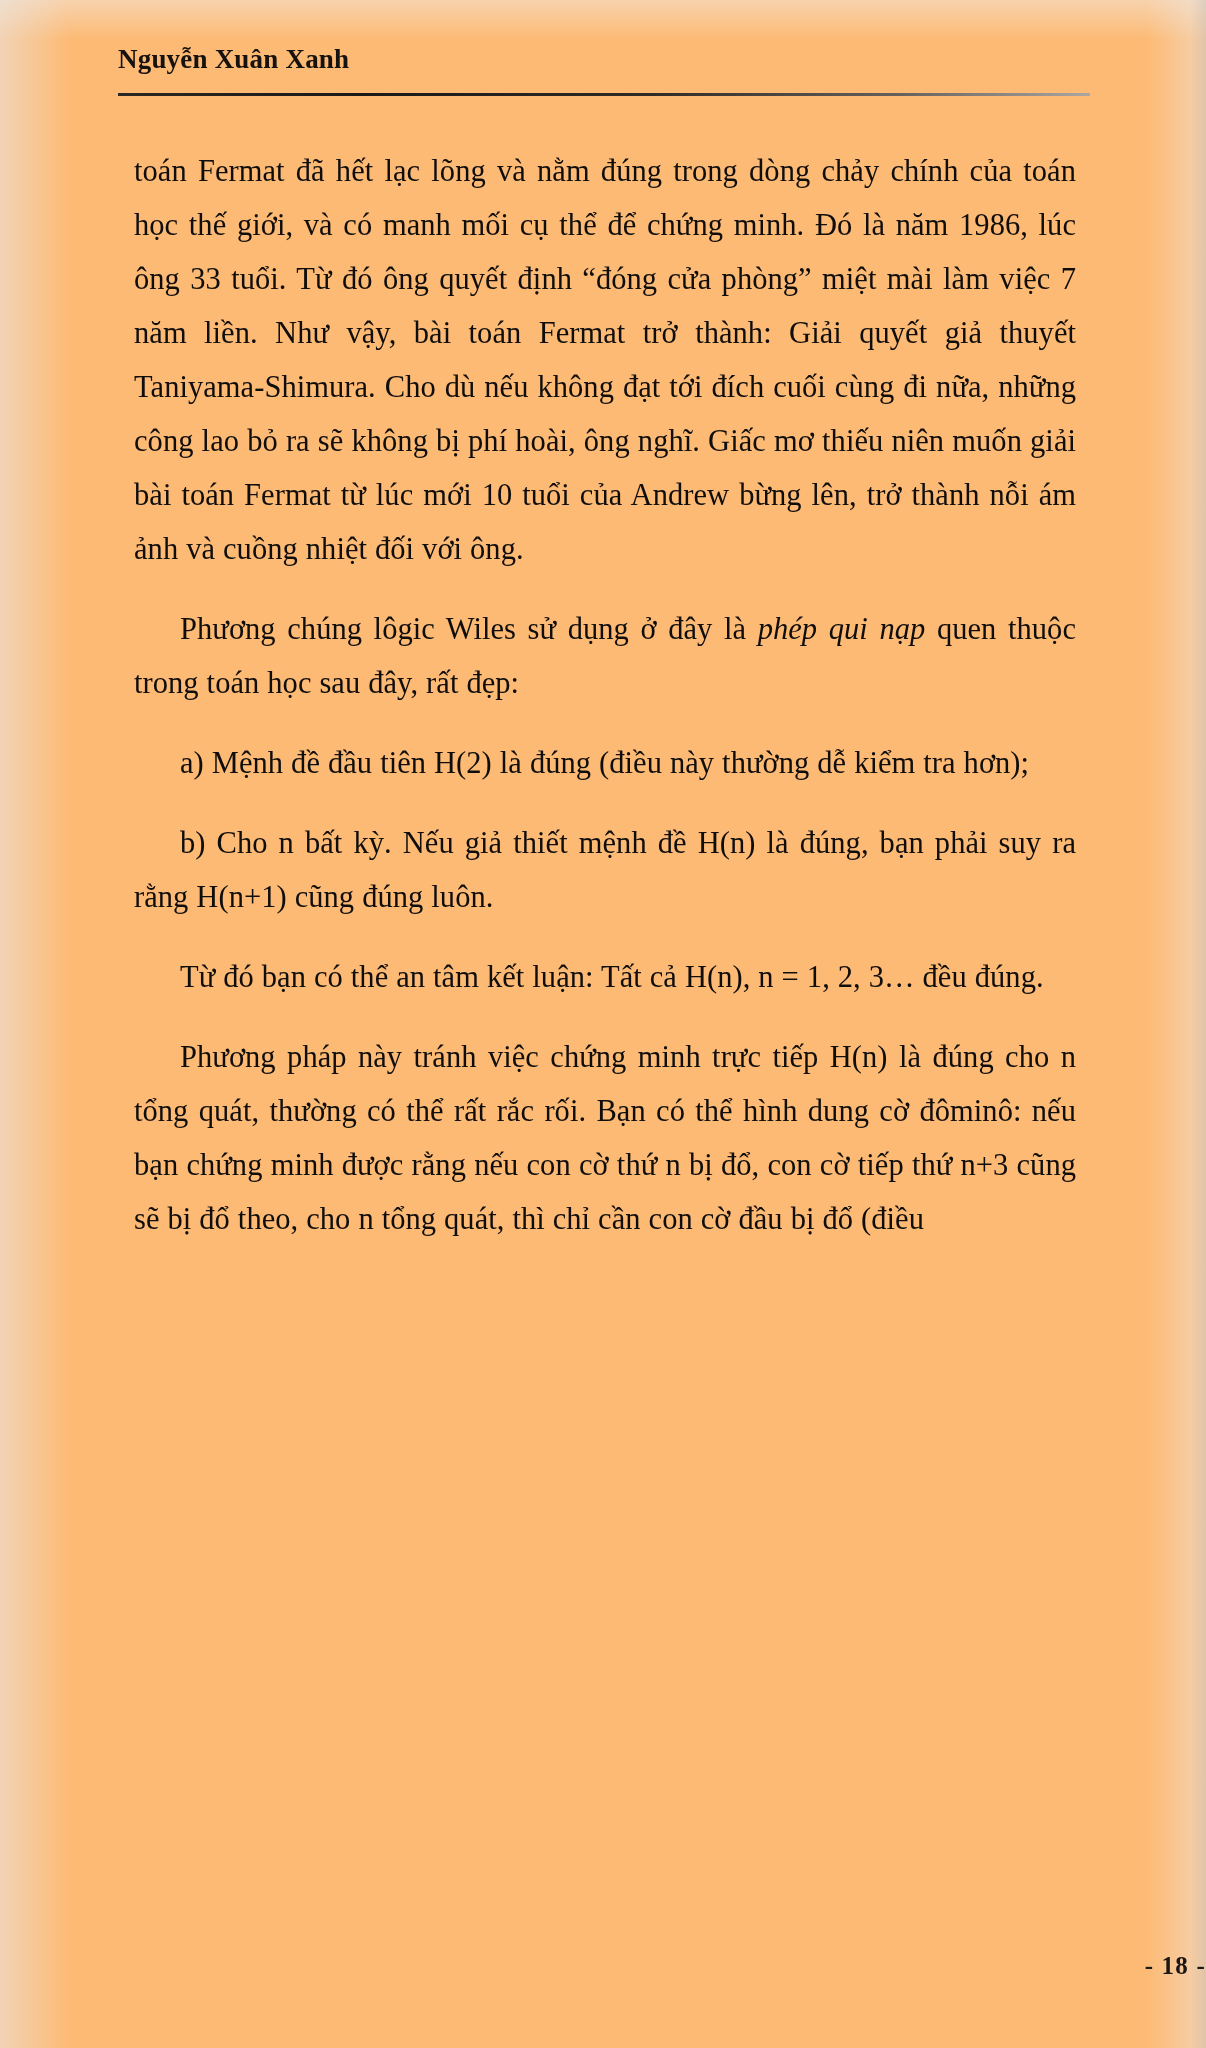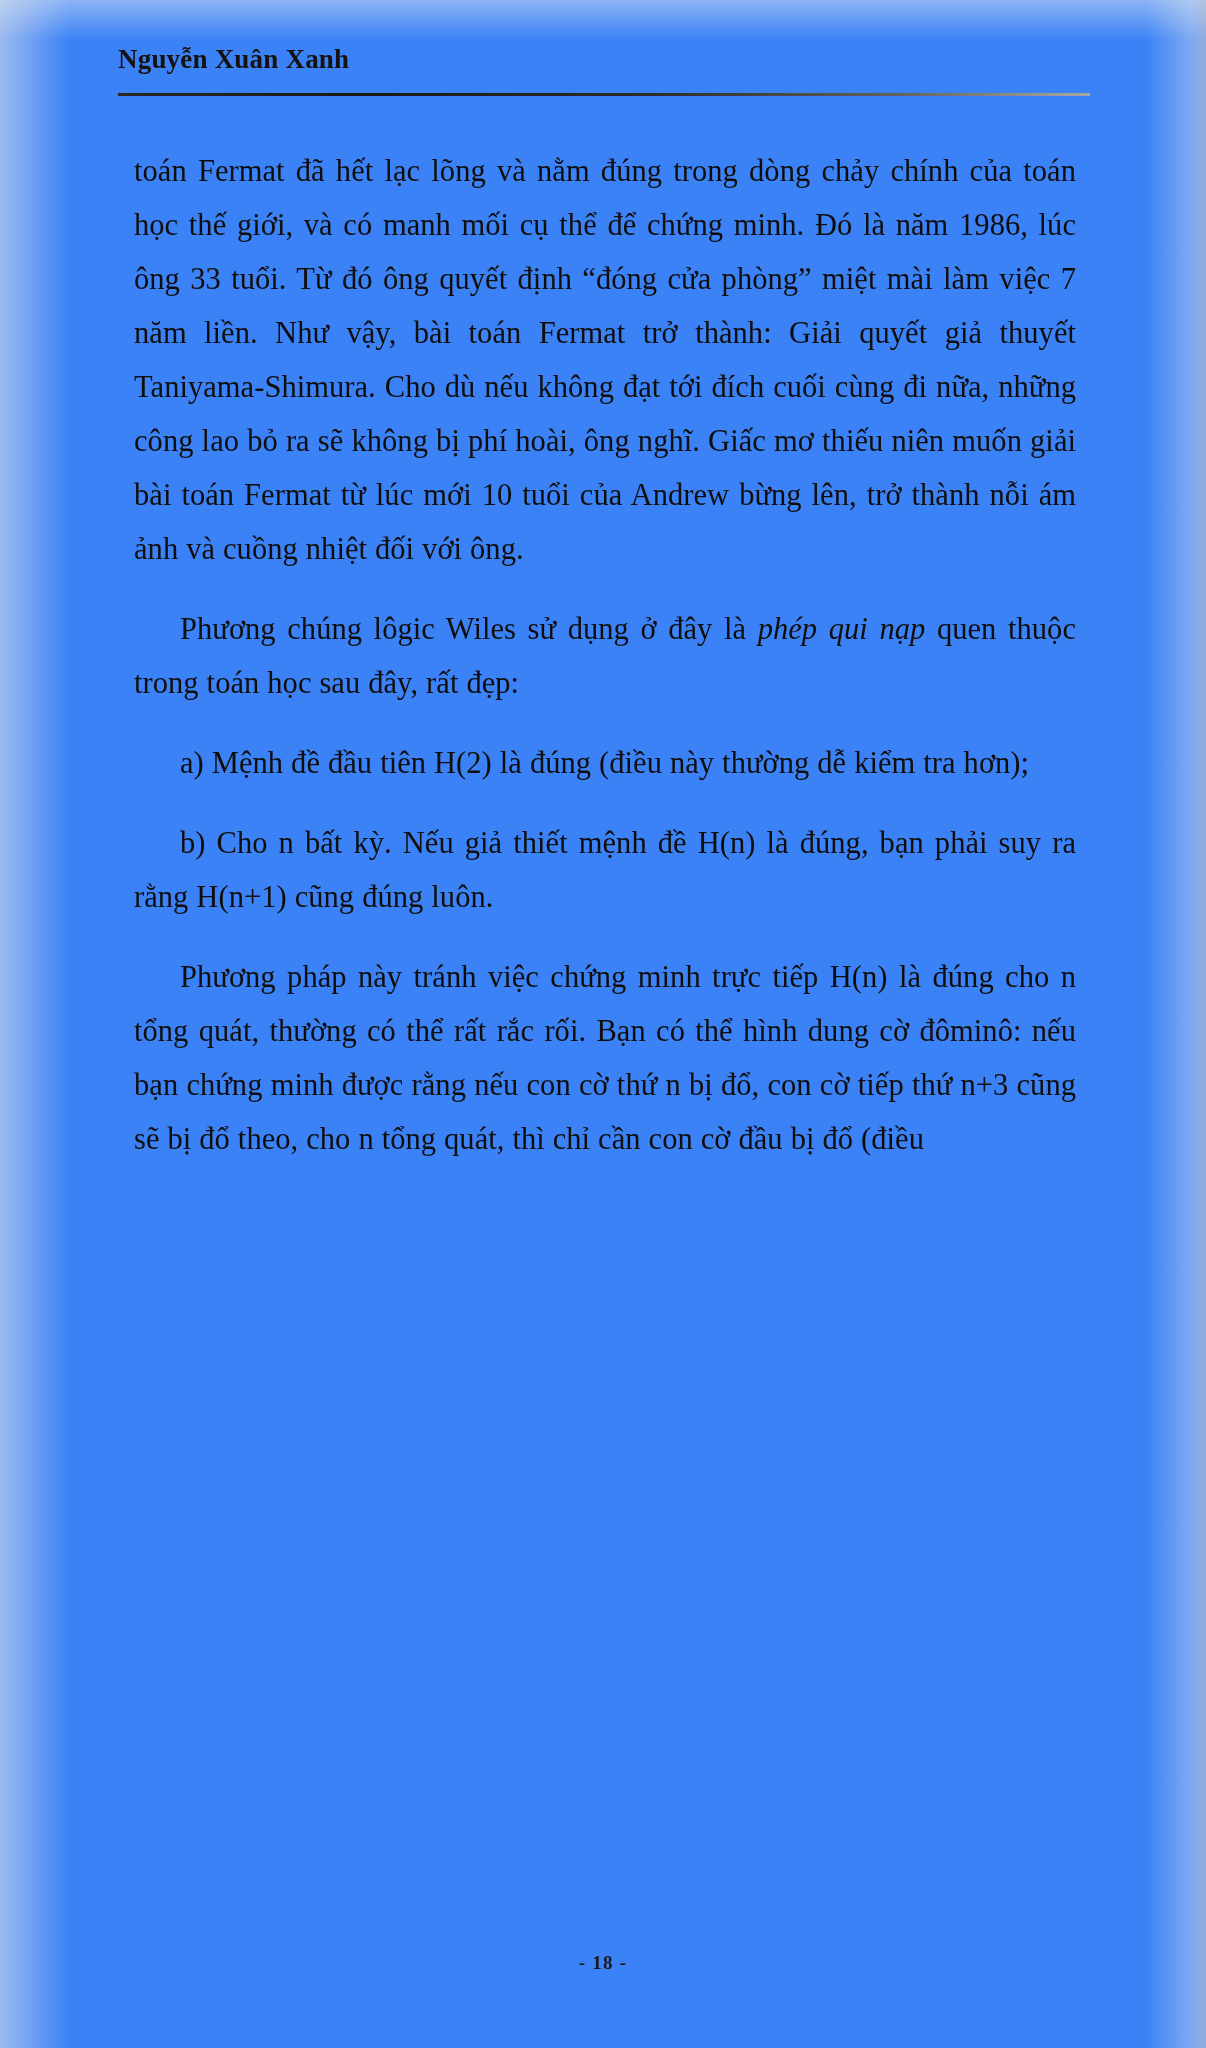--- a/index.html
+++ b/index.html
@@ -6,21 +6,21 @@
   html, body {
     margin: 0;
     padding: 0;
     background: #ffffff;
   }
   .page {
     position: relative;
     width: 1206px;
     height: 2048px;
     margin: 0 auto;
-    background: #3b82f6;
+    background: #fdba74;
     overflow: hidden;
     font-family: "Liberation Serif", "DejaVu Serif", serif;
     color: #12100f;
   }
 
   
   .paper-tint {
     position: absolute;
     inset: 0;
     background:
@@ -96,22 +96,22 @@
   em.ital {
     font-style: italic;
   }
 
   
   .folio {
     position: absolute;
     left: 0;
     top: 1952px;
     width: 100%;
-    text-align: center;
-    font-size: 19px;
+    text-align: right;
+    font-size: 25px;
     letter-spacing: 1.2px;
     font-weight: bold;
     color: #1a1716;
   }
 
   
   .ghost {
     position: absolute;
     color: rgba(135,138,146,0.16);
     font-size: 26px;
@@ -142,19 +142,20 @@
 
     <p class="para" id="p1">toán Fermat đã hết lạc lõng và nằm đúng trong dòng chảy chính của toán học thế giới, và có manh mối cụ thể để chứng minh. Đó là năm 1986, lúc ông 33 tuổi. Từ đó ông quyết định “đóng cửa phòng” miệt mài làm việc 7 năm liền. Như vậy, bài toán Fermat trở thành: Giải quyết giả thuyết Taniyama-Shimura. Cho dù nếu không đạt tới đích cuối cùng đi nữa, những công lao bỏ ra sẽ không bị phí hoài, ông nghĩ. Giấc mơ thiếu niên muốn giải bài toán Fermat từ lúc mới 10 tuổi của Andrew bừng lên, trở thành nỗi ám ảnh và cuồng nhiệt đối với ông.</p>
 
     <p class="para indent gap" id="p2"><span>Phương chúng lôgic Wiles sử dụng ở đây là </span><em class="ital">phép qui nạp</em><span> quen thuộc trong toán học sau đây, rất đẹp:</span></p>
 
 
     <p class="para indent gap" id="p4">a) Mệnh đề đầu tiên H(2) là đúng (điều này thường dễ kiểm tra hơn);</p>
 
     <p class="para indent gap" id="p5">b) Cho n bất kỳ. Nếu giả thiết mệnh đề H(n) là đúng, bạn phải suy ra rằng H(n+1) cũng đúng luôn.</p>
 
+    <p class="para indent gap" id="p6">Từ đó bạn có thể an tâm kết luận: Tất cả H(n), n = 1, 2, 3… đều đúng.</p>
 
     <p class="para indent gap" id="p7">Phương pháp này tránh việc chứng minh trực tiếp H(n) là đúng cho n tổng quát, thường có thể rất rắc rối. Bạn có thể hình dung cờ đôminô: nếu bạn chứng minh được rằng nếu con cờ thứ n bị đổ, con cờ tiếp thứ n+3 cũng sẽ bị đổ theo, cho n tổng quát, thì chỉ cần con cờ đầu bị đổ (điều</p>
 
   </div>
 
   <div class="folio">- 18 -</div>
 </div>
 
 </body></html>

